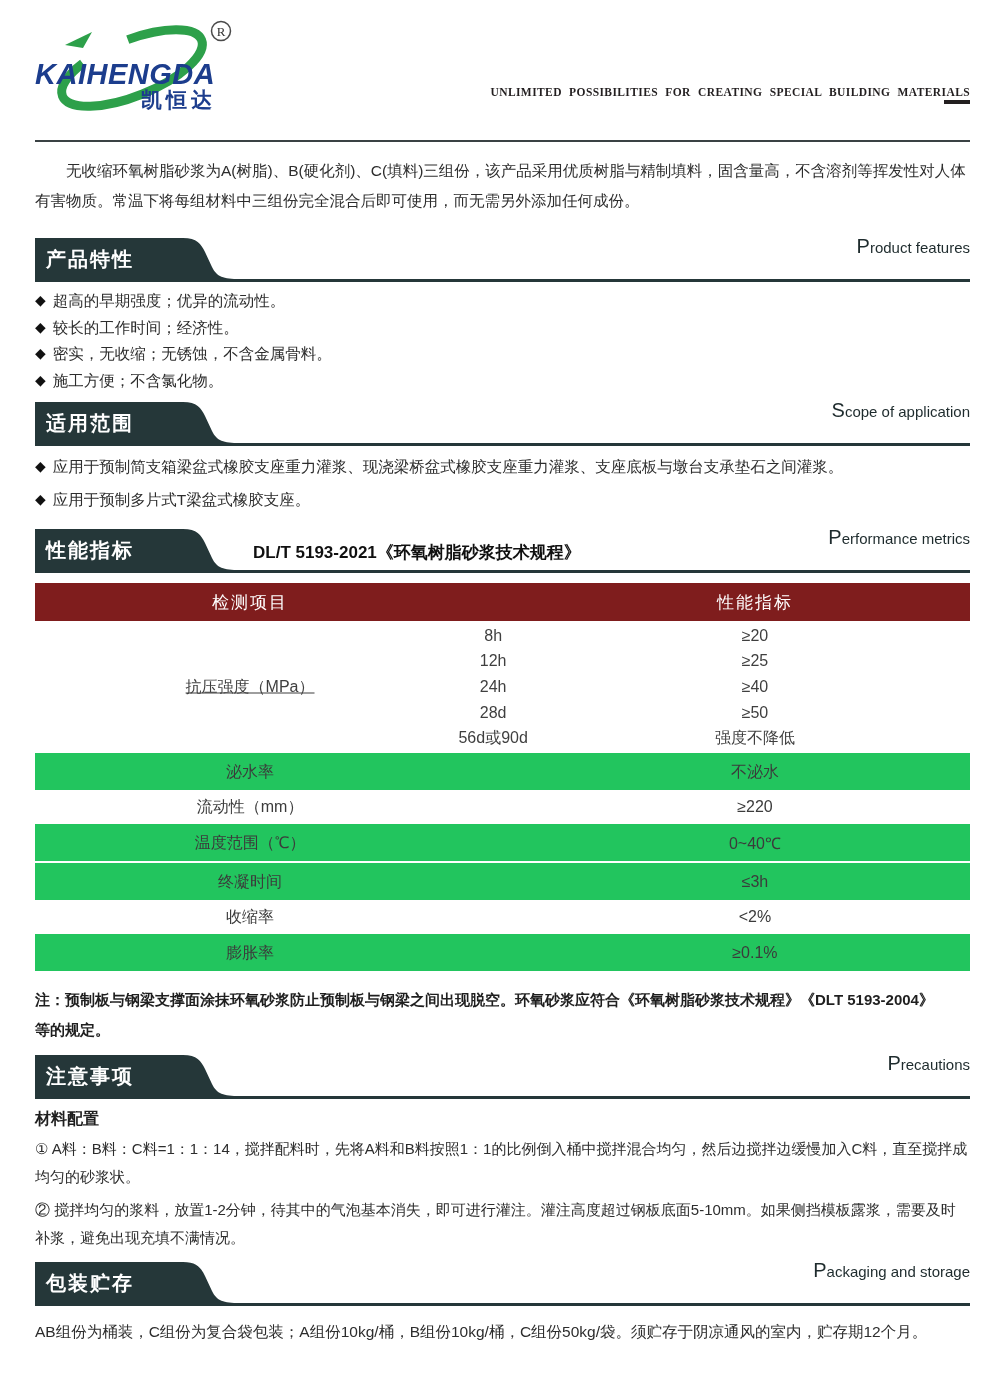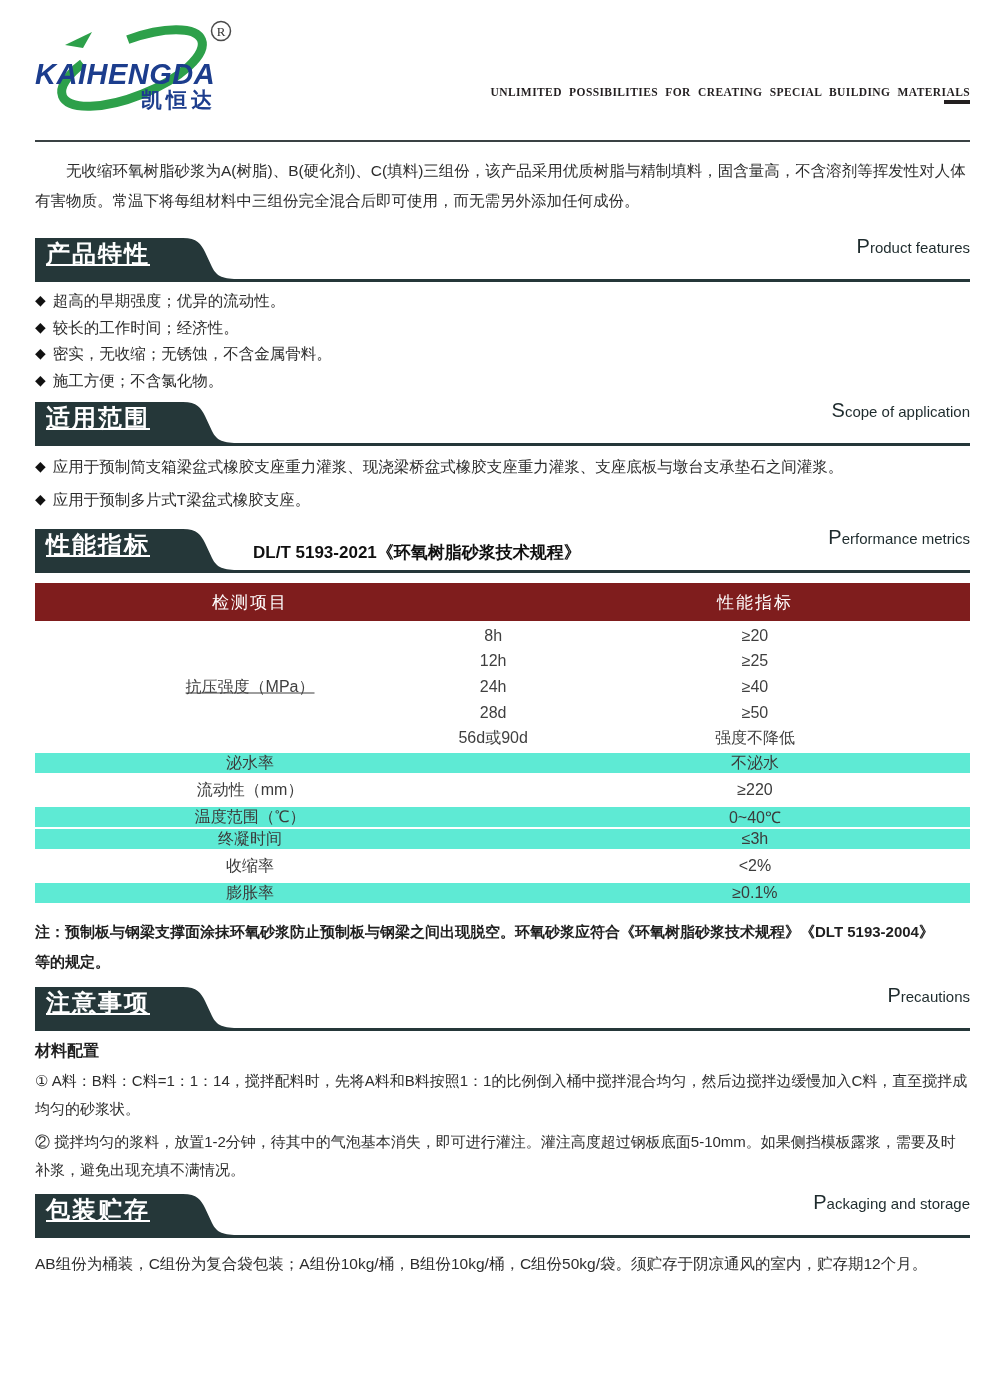--- a/index.html
+++ b/index.html
@@ -17,22 +17,22 @@
   .hr { height:2px; background:#3a4244; margin-top:16px; }
 
   
   .intro { margin-top:14px; font-size:15.5px; line-height:30px; color:#2d2d2d; text-indent:2em; }
 
   
   .sec { position:relative; height:44px; }
   .sec .tab { position:absolute; left:0; top:0; width:205px; height:44px; background:#253739;
     clip-path: path("M0 0 L148 0 C162 0 166 6 170 14 L177 29 C182 39 188 41 205 41 L205 44 L0 44 Z"); }
   .sec .line { position:absolute; left:0; right:0; bottom:0; height:3px; background:#253739; }
-  .sec .cn { position:absolute; left:11px; top:0; color:#ffffff; font-size:24px; font-weight:bold;
-             letter-spacing:2px; z-index:2;text-decoration:underline; }
+  .sec .cn { position:absolute; left:11px; top:8px; color:#ffffff; font-size:20px; font-weight:bold;
+             letter-spacing:2px; z-index:2; }
   .sec .en { position:absolute; right:0; bottom:24px; font-size:15px; color:#1e2b2d; z-index:2; }
   .sec .en::first-letter { font-size:20px; }
   .sec .std { position:absolute; left:218px; top:12px; font-size:17px; font-weight:bold; color:#101010; z-index:2; }
 
   
   .bullets { margin-top:6px; }
   .bullet { display:flex; align-items:baseline; line-height:26.5px; font-size:15.5px; color:#2d2d2d; }
   .diamond { font-size:14px; color:#111; margin-right:7px; position:relative; top:-1px; }
 
   .mt22{margin-top:22px}.mt16{margin-top:16px}
@@ -46,21 +46,21 @@
   .c1 { left:23%; } .c2 { left:49%; } .c3 { left:77%; }
   .comp-group { position:relative; height:128px; margin-top:2px; }
   .comp-label { position:absolute; left:23%; top:50%; transform:translate(-50%,-50%);
                 font-size:16px; color:#3f3f3f; white-space:nowrap;text-decoration:underline; }
   .comp-row { position:relative; height:25.6px; }
   .comp-row span { position:absolute; top:50%; transform:translate(-50%,-50%);
                    font-size:16px; color:#3f3f3f; white-space:nowrap; }
   .t-row { position:relative; height:30px; }
   .t-row span { position:absolute; top:50%; transform:translate(-50%,-50%);
                 font-size:16px; color:#3b3b3b; white-space:nowrap; }
-  .t-row.shaded { height:20px; margin:2px 0; background:#5eead4; }
+  .t-row.shaded { height:37px; margin:2px 0; background:#22c55e; }
 
   .note { margin-top:14px; font-size:15px; font-weight:bold; line-height:30px; color:#1f1f1f; width:97%; }
 
   
   .subhead { margin-top:10px; font-size:16px; font-weight:bold; color:#1f1f1f; }
   .pre-item { margin-top:5px; font-size:15px; line-height:28px; color:#2d2d2d; }
 
   .pack-text { margin-top:13px; font-size:15.5px; color:#2d2d2d; line-height:26px; }
 </style>
 </head>

